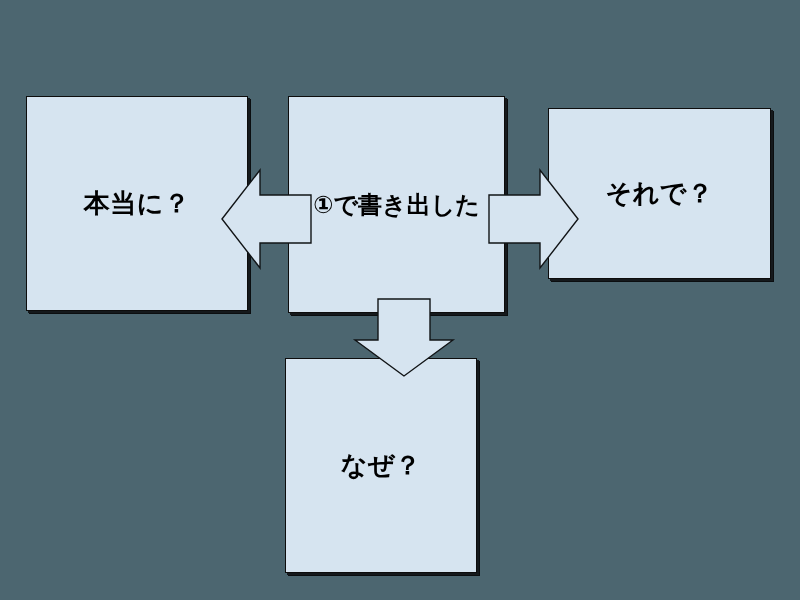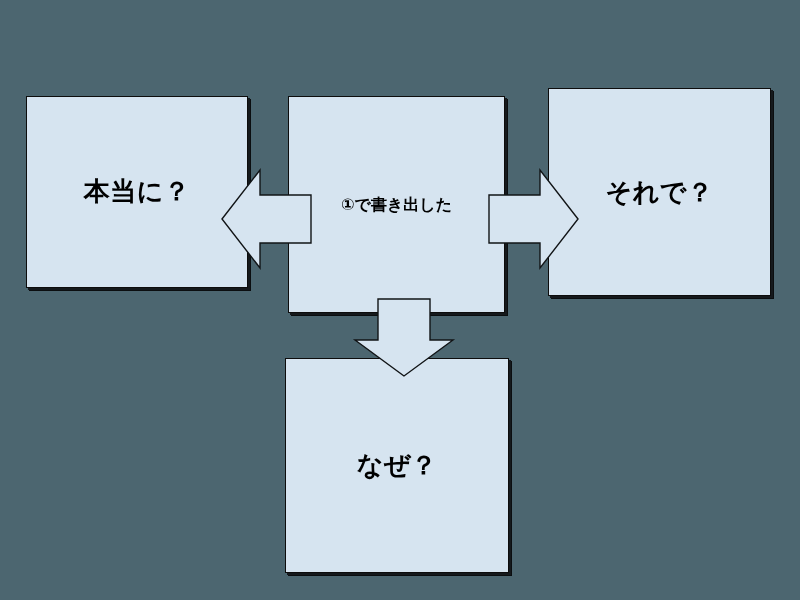--- a/index.html
+++ b/index.html
@@ -29,26 +29,26 @@
     justify-content: center;
     text-align: center;
   }
   .box-label {
     color: #000000;
     font-weight: bold;
     line-height: 1.25;
     letter-spacing: 0.5px;
   }
   .label-lg { font-size: 26px; }
-  .label-sm { font-size: 16px; letter-spacing: 0px; }
+  .label-sm { font-size: 24px; letter-spacing: 0px; }
 
-  #box-left   { left: 26px;  top: 96px;  width: 222px; height: 192px; font-family: Liberation Serif, serif; }
+  #box-left   { left: 26px;  top: 96px;  width: 222px; height: 215px; }
   #box-center { left: 288px; top: 96px;  width: 217px; height: 217px; z-index: 2; }
-  #box-right  { left: 548px; top: 88px;  width: 223px; height: 208px; }
-  #box-bottom { left: 285px; top: 358px; width: 224px; height: 215px; }
+  #box-right  { left: 548px; top: 108px;  width: 223px; height: 171px; }
+  #box-bottom { left: 285px; top: 358px; width: 192px; height: 215px; }
 
   .arrow-svg {
     position: absolute;
     z-index: 5;
     overflow: visible;
   }
   #arrow-left-wrap   { left: 218px; top: 164px; width: 96px;  height: 110px; }
   #arrow-right-wrap  { left: 486px; top: 164px; width: 96px;  height: 110px; }
   #arrow-down-wrap   { left: 352px; top: 296px; width: 104px; height: 84px; }
 

